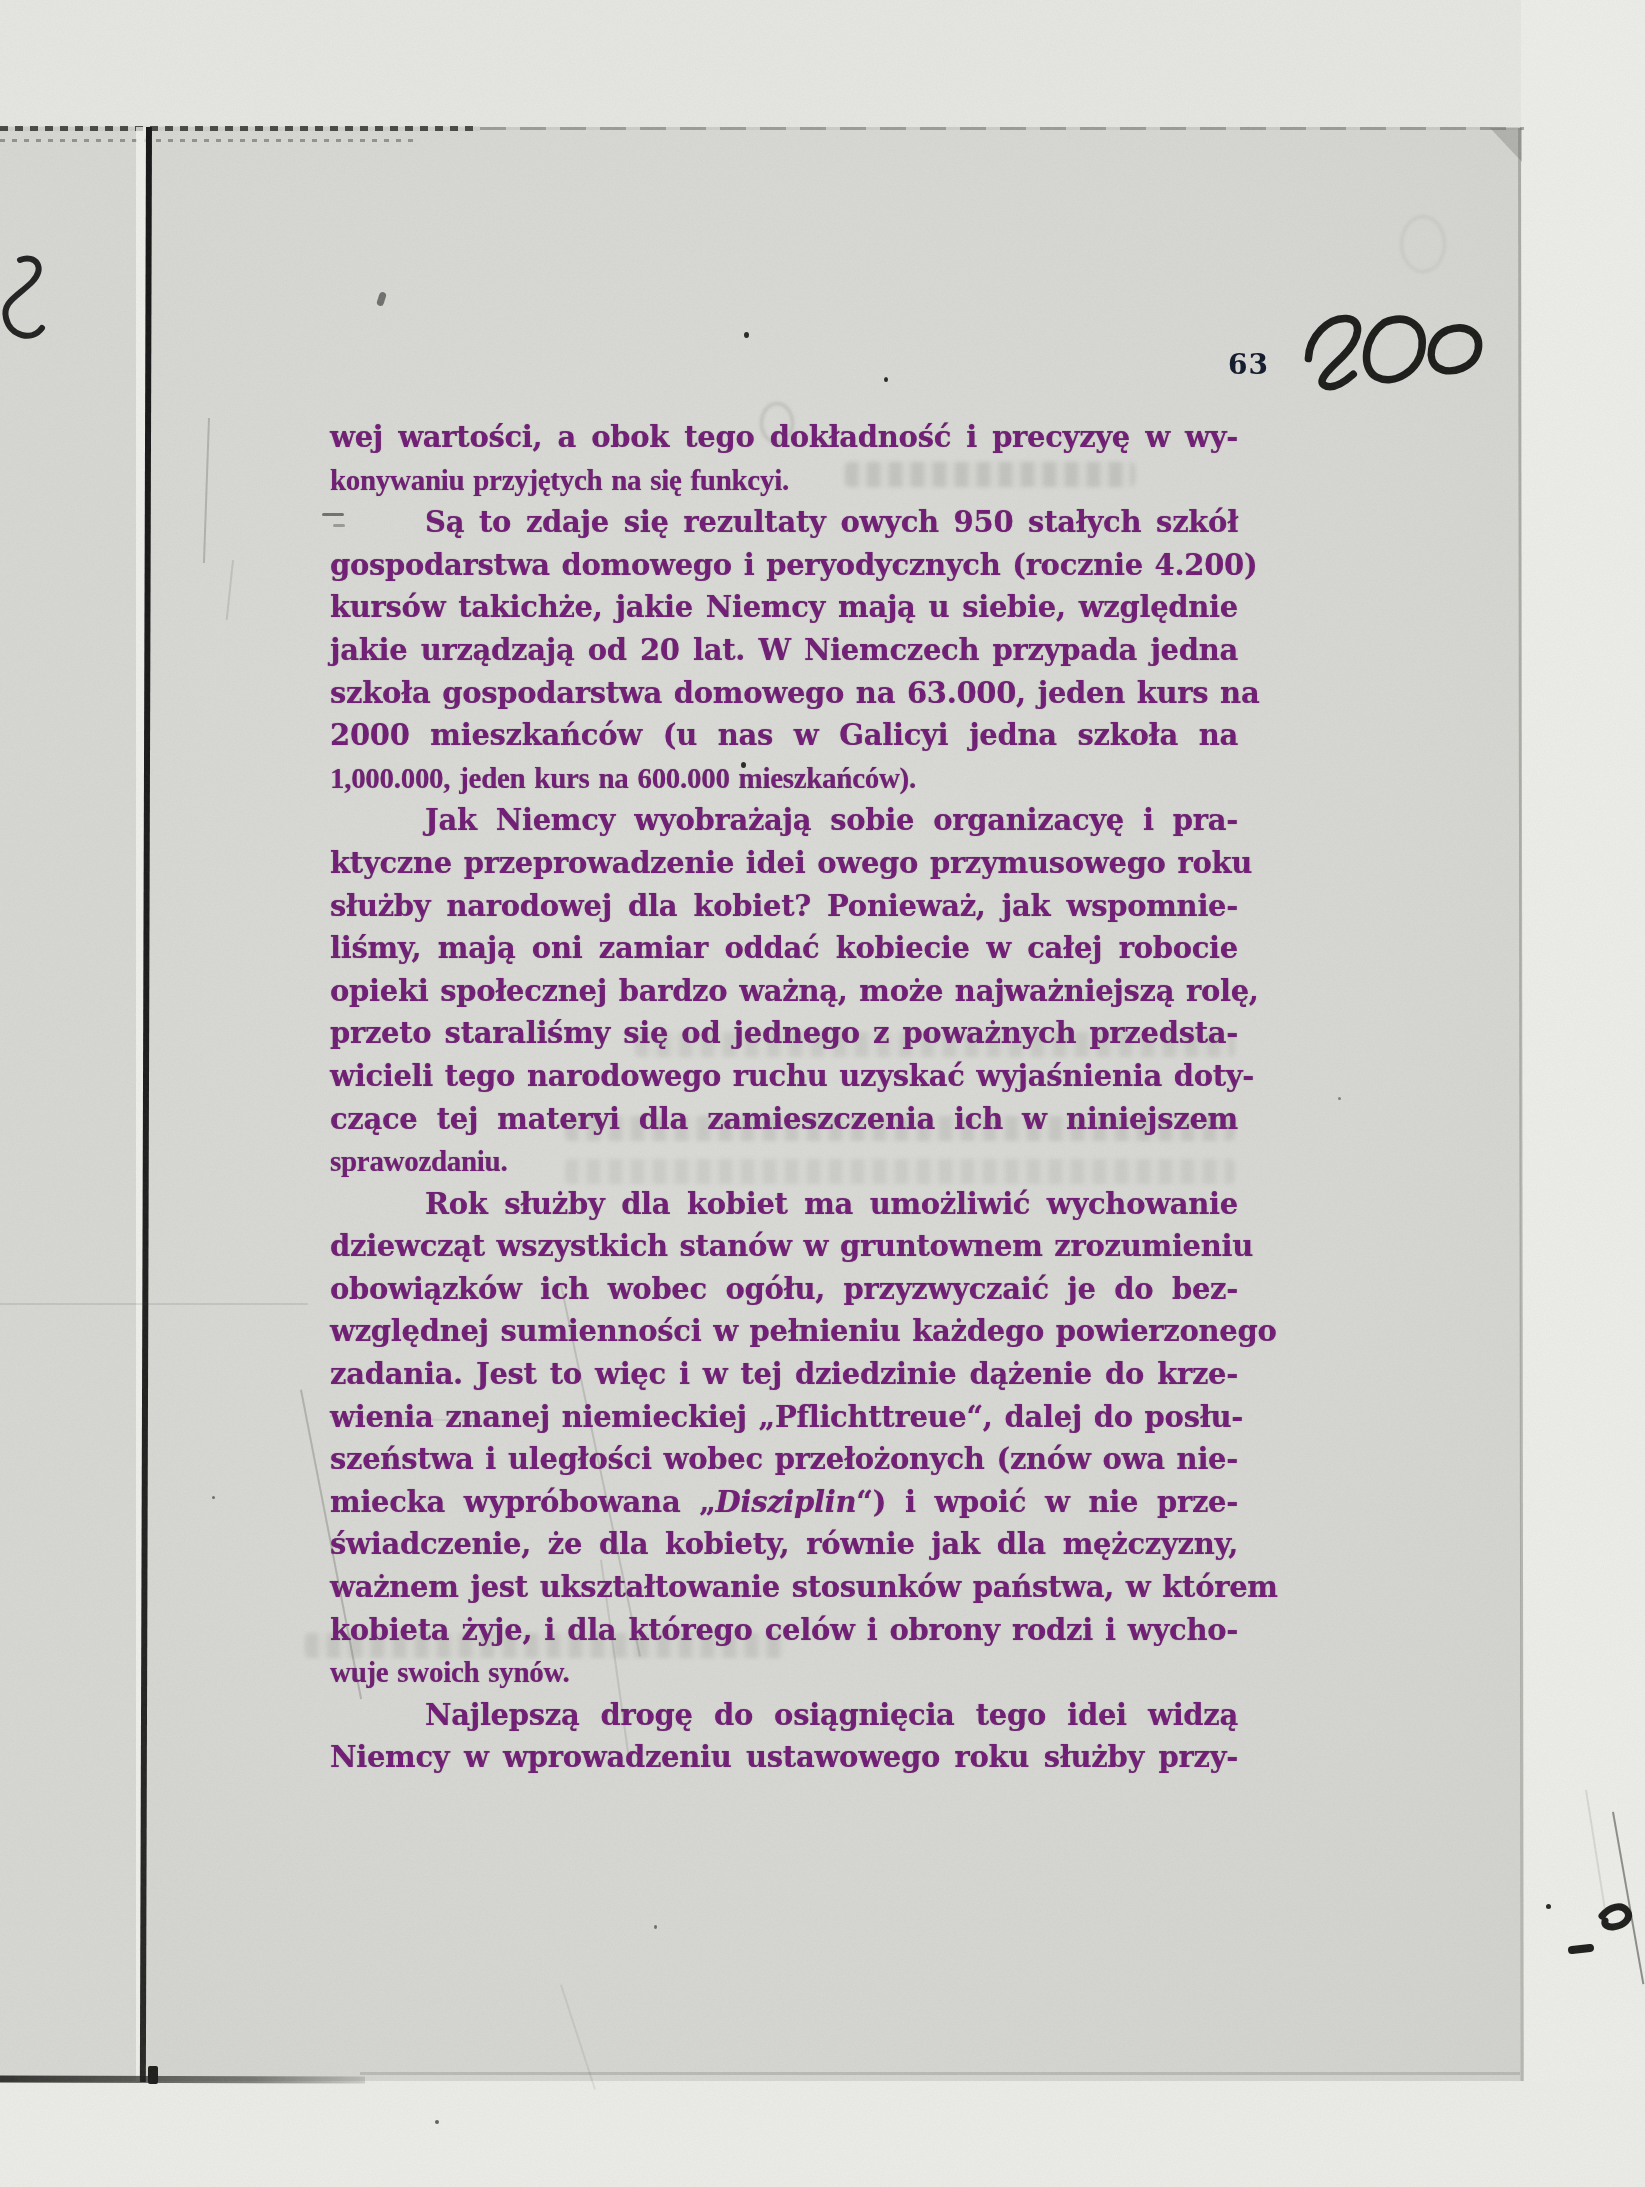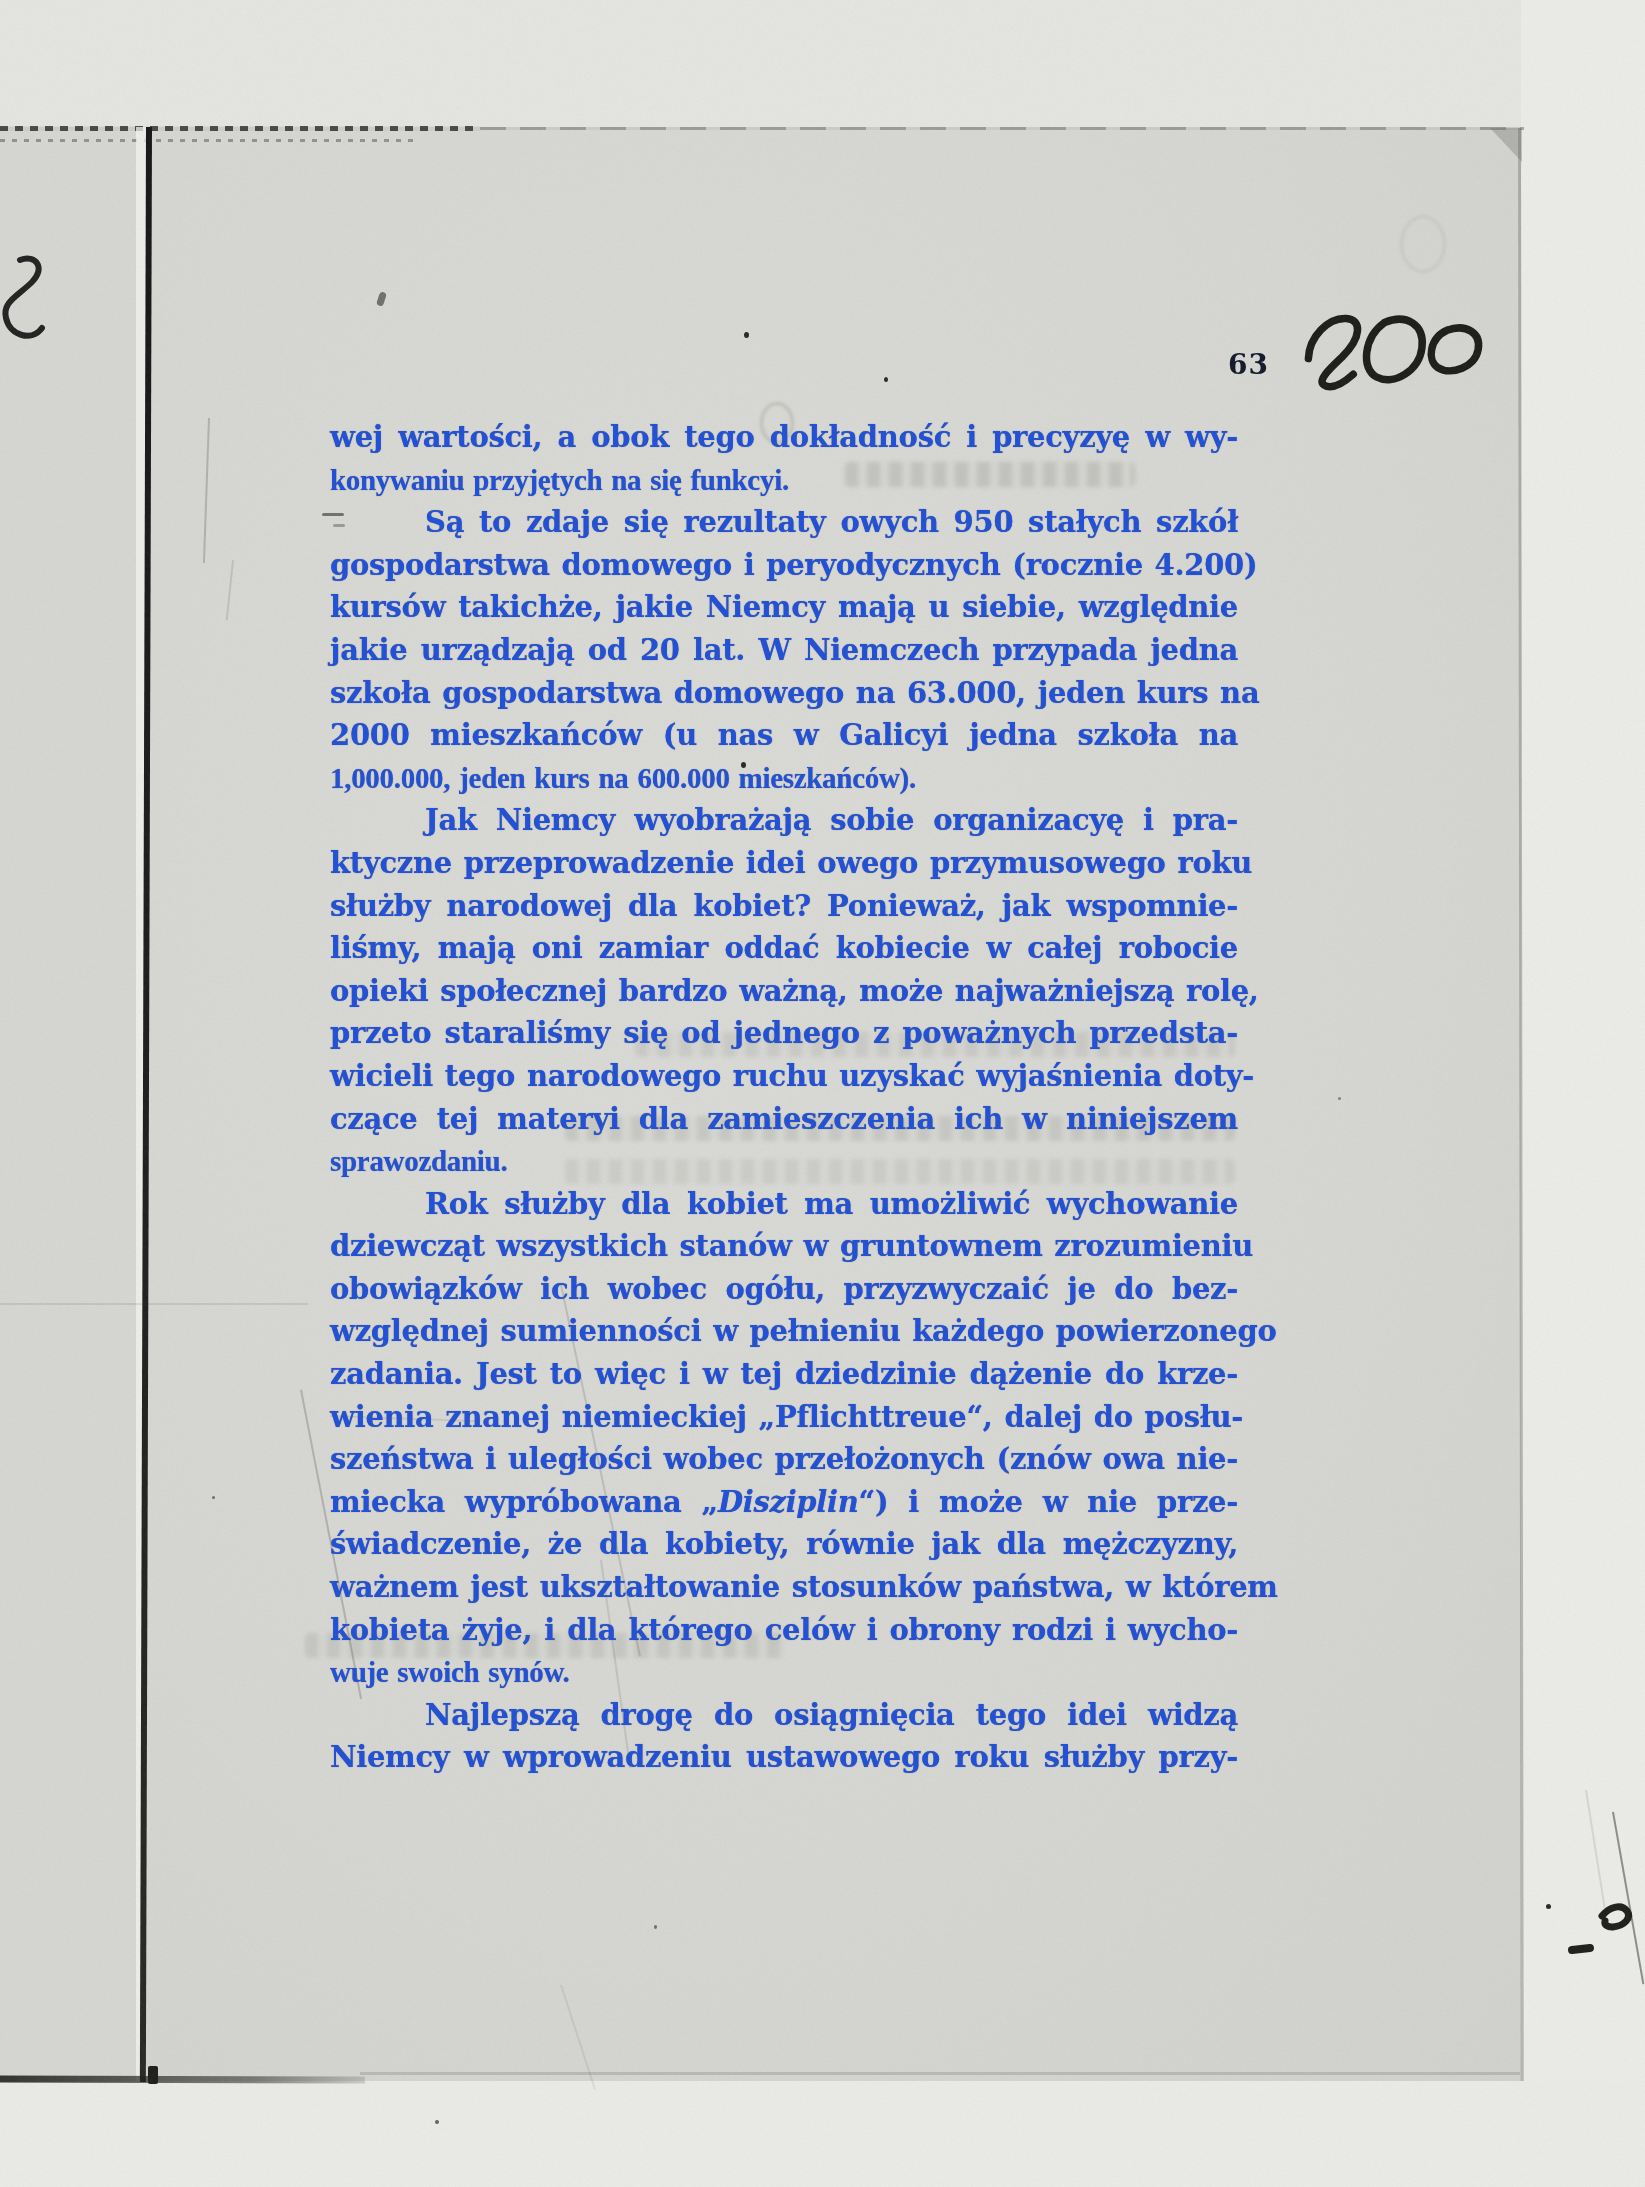--- a/index.html
+++ b/index.html
@@ -23,21 +23,21 @@
   .top-edge2{position:absolute;left:0;top:139px;width:420px;height:3px;
             background:repeating-linear-gradient(90deg,rgba(40,40,38,.4) 0 5px,rgba(40,40,38,0) 5px 12px);}
   .right-line{position:absolute;left:1518px;top:128px;width:3px;height:1953px;background:rgba(128,128,124,.5);transform:rotate(-.08deg);transform-origin:top;}
   .corner-wedge{position:absolute;left:1490px;top:128px;width:0;height:0;
             border-top:34px solid rgba(95,95,92,.30);border-left:32px solid transparent;}
   .bottom-edge-dark{position:absolute;left:0;top:2076px;width:365px;height:7px;
             background:linear-gradient(90deg,rgba(18,18,16,.85),rgba(40,40,38,.55) 70%,rgba(90,90,86,.22));transform:rotate(.15deg);}
   .bottom-blob{position:absolute;left:148px;top:2066px;width:10px;height:18px;background:#1b1b19;border-radius:2px;}
   .bottom-edge-faint{position:absolute;left:360px;top:2072px;width:1160px;height:3px;background:rgba(140,140,136,.38);}
   
-  .textblock{position:absolute;left:330px;top:416px;width:908px;color:#1d4ed8;
+  .textblock{position:absolute;left:330px;top:416px;width:908px;color:#701a75;
              font-size:29px;font-weight:700;letter-spacing:-.3px;word-spacing:2px;
              text-shadow:0 0 1px rgba(35,35,33,.55);}
   .line{line-height:42.6px;height:42.6px;white-space:nowrap;text-align:justify;text-align-last:justify;overflow:visible;}
   .line.lastline{text-align-last:left;font-family:Liberation Serif, serif;}
   .line.firstline{text-indent:95px;}
   .seg-i{font-style:italic;}
   
   .pagenum{position:absolute;left:1228px;top:348px;font-size:28px;font-weight:700;color:#0f172a;letter-spacing:1px;}
   .hw{position:absolute;pointer-events:none;}
   
@@ -144,21 +144,21 @@
       <div class="line"><span>wicieli tego narodowego ruchu uzyskać wyjaśnienia doty-</span></div>
       <div class="line"><span>czące tej materyi dla zamieszczenia ich w niniejszem</span></div>
       <div class="line lastline"><span>sprawozdaniu.</span></div>
       <div class="line firstline"><span>Rok służby dla kobiet ma umożliwić wychowanie</span></div>
       <div class="line"><span>dziewcząt wszystkich stanów w gruntownem zrozumieniu</span></div>
       <div class="line"><span>obowiązków ich wobec ogółu, przyzwyczaić je do bez-</span></div>
       <div class="line"><span>względnej sumienności w pełnieniu każdego powierzonego</span></div>
       <div class="line"><span>zadania. Jest to więc i w tej dziedzinie dążenie do krze-</span></div>
       <div class="line"><span>wienia znanej niemieckiej „Pflichttreue“, dalej do posłu-</span></div>
       <div class="line"><span>szeństwa i uległości wobec przełożonych (znów owa nie-</span></div>
-      <div class="line"><span>miecka wypróbowana „</span><span class="seg-i">Disziplin</span><span>“) i może w nie prze-</span></div>
+      <div class="line"><span>miecka wypróbowana „</span><span class="seg-i">Disziplin</span><span>“) i wpoić w nie prze-</span></div>
       <div class="line"><span>świadczenie, że dla kobiety, równie jak dla mężczyzny,</span></div>
       <div class="line"><span>ważnem jest ukształtowanie stosunków państwa, w którem</span></div>
       <div class="line"><span>kobieta żyje, i dla którego celów i obrony rodzi i wycho-</span></div>
       <div class="line lastline"><span>wuje swoich synów.</span></div>
       <div class="line firstline"><span>Najlepszą drogę do osiągnięcia tego idei widzą</span></div>
       <div class="line"><span>Niemcy w wprowadzeniu ustawowego roku służby przy-</span></div>
     </div>
 
   <svg class="noise-svg" width="1645" height="2187">
     <filter id="grain1">

